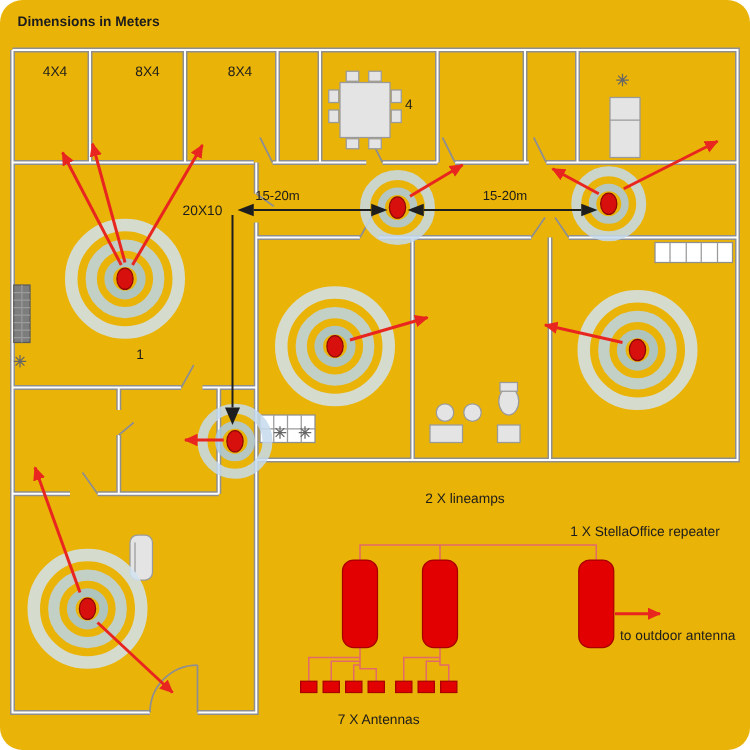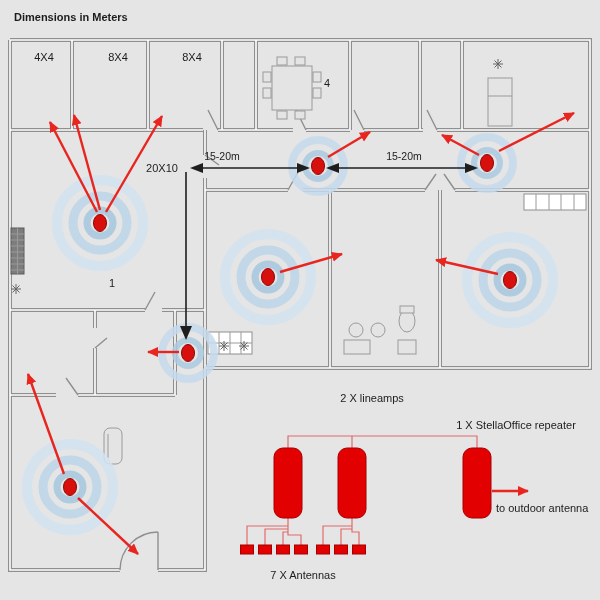--- a/index.html
+++ b/index.html
@@ -1,16 +1,16 @@
 <!DOCTYPE html>
 <html><head>
 <meta charset="utf-8">
 <style>
   html,body{margin:0;padding:0;background:#fff;}
-  .canvas{position:relative;width:600px;height:600px;background:#e5e5e5;overflow:hidden;}
+  .canvas{position:relative;width:600px;height:600px;background:#eab308;overflow:hidden;border-radius:18px;}
   svg{display:block;}
   text{font-family:"Liberation Sans",sans-serif;fill:#1c1c1c;}
   .title{font-size:11px;font-weight:700;}
   .lbl{font-size:11px;}
   .lbl-sm{font-size:10.5px;}
   .wall-core{stroke:#8f8f8f;stroke-width:4;fill:none;}
   .wall-gap{stroke:#ffffff;stroke-width:1.6;fill:none;}
   .door{stroke:#8f8f8f;stroke-width:1.4;fill:none;}
   .furn{fill:#e4e4e4;stroke:#9a9a9a;stroke-width:1;}
   .furnline{stroke:#9a9a9a;stroke-width:1;fill:none;}

